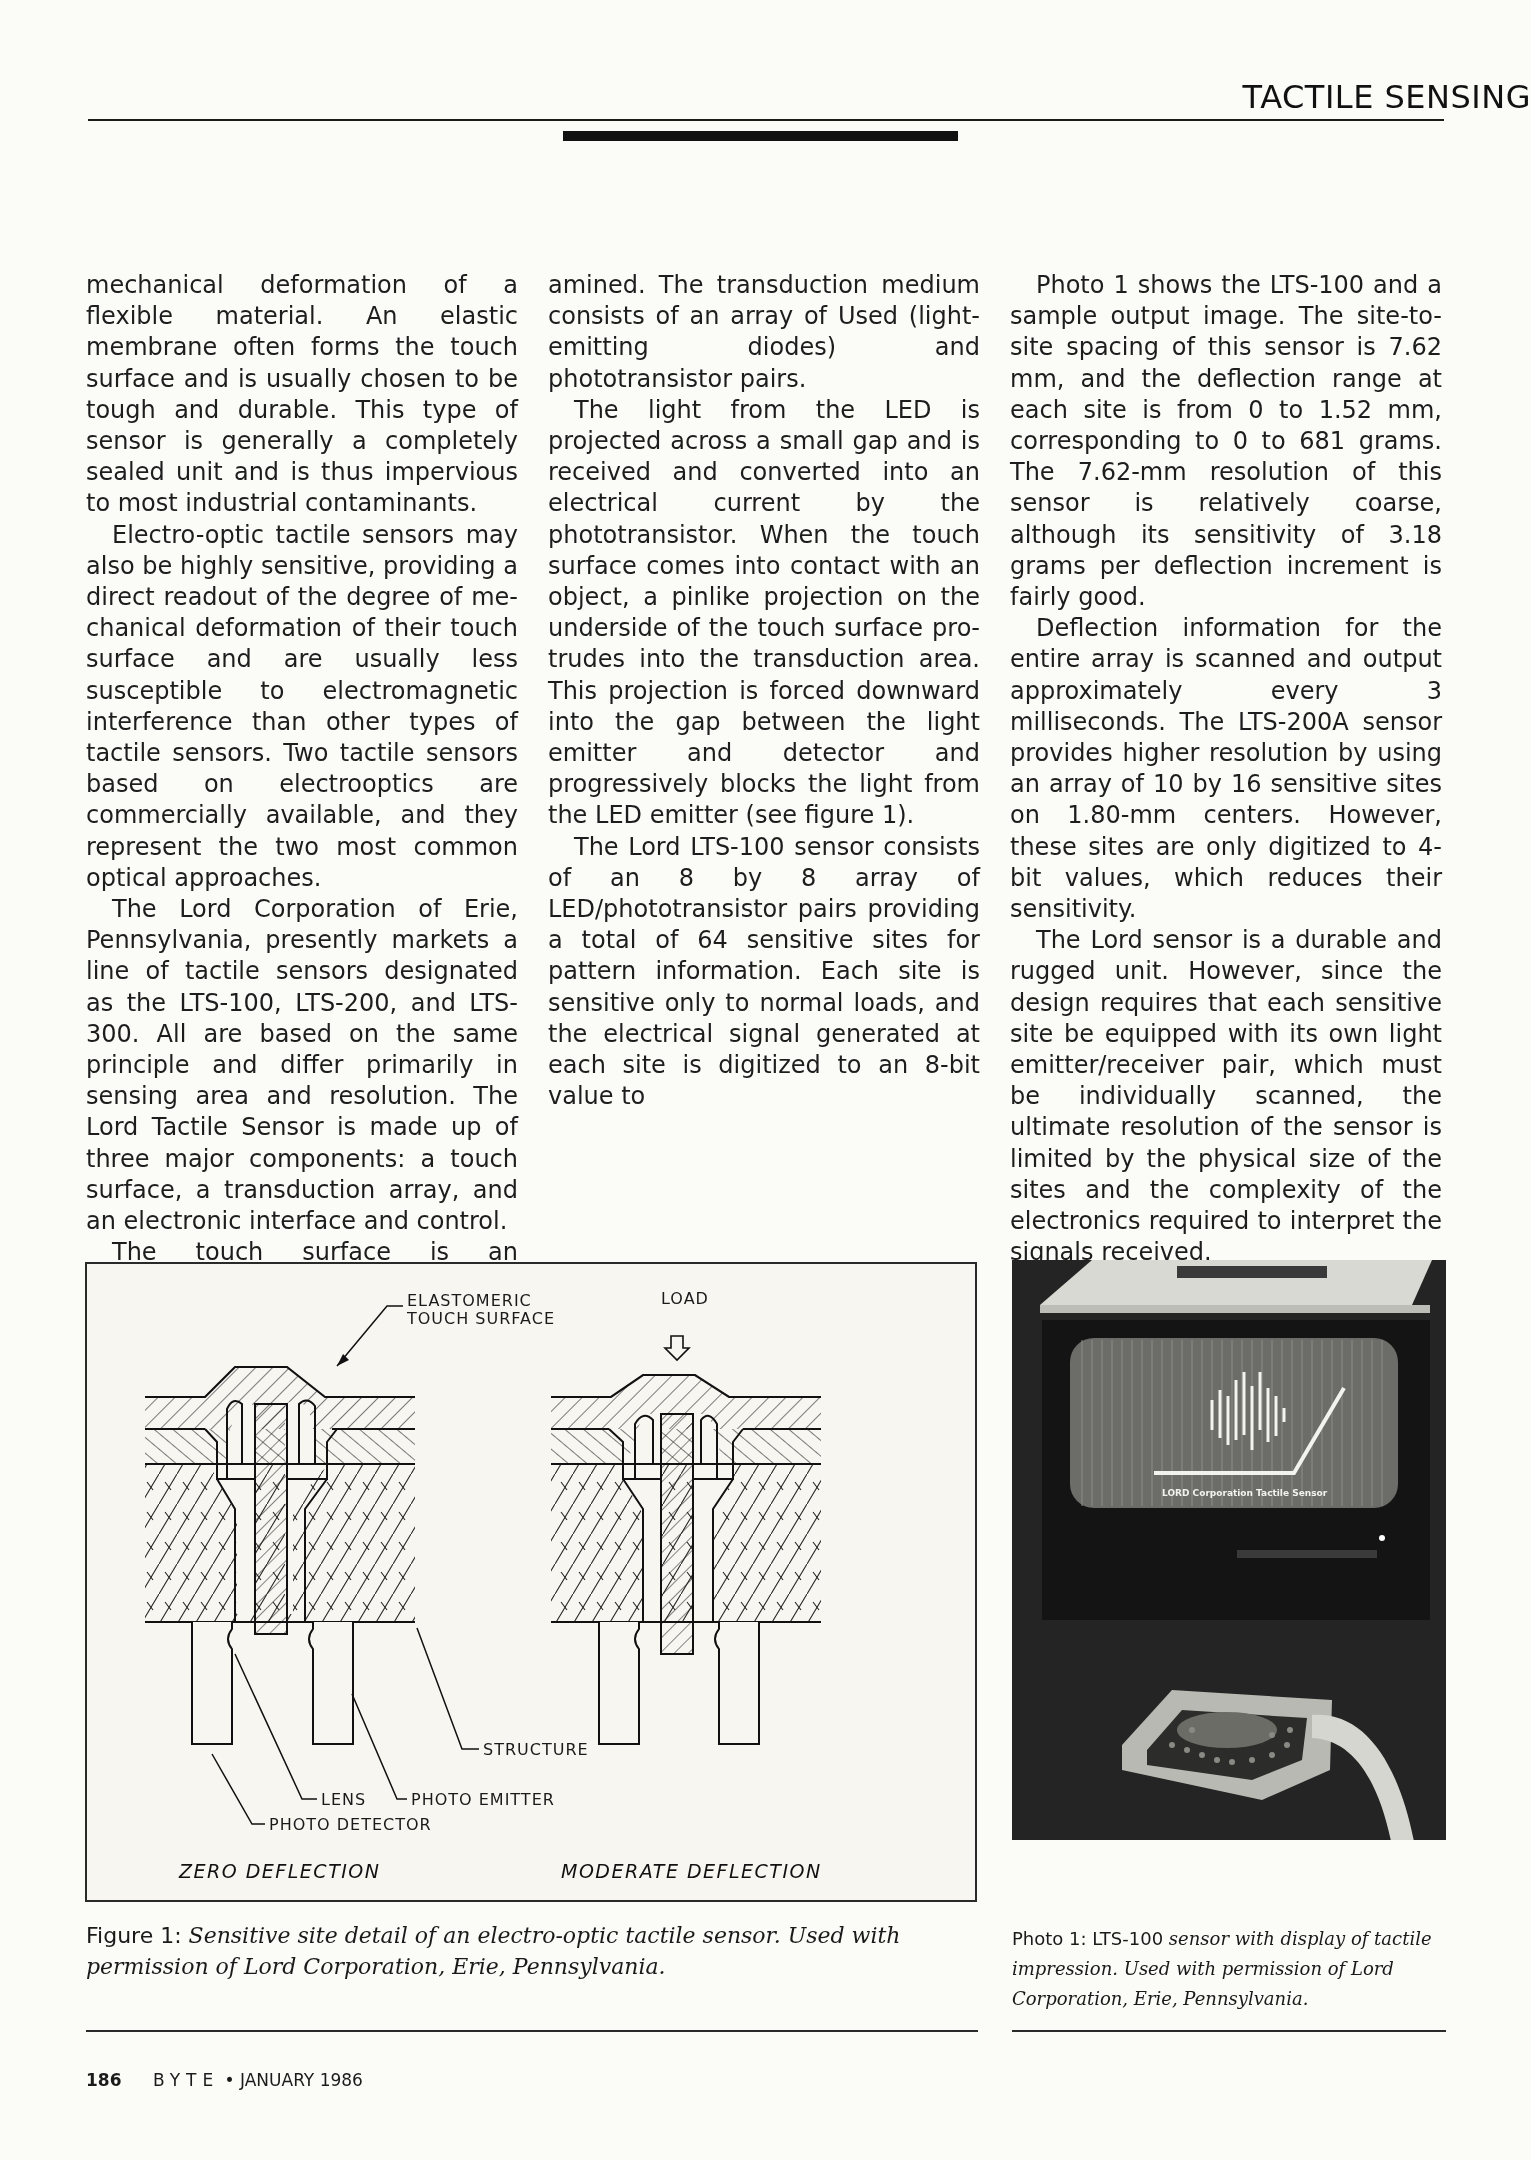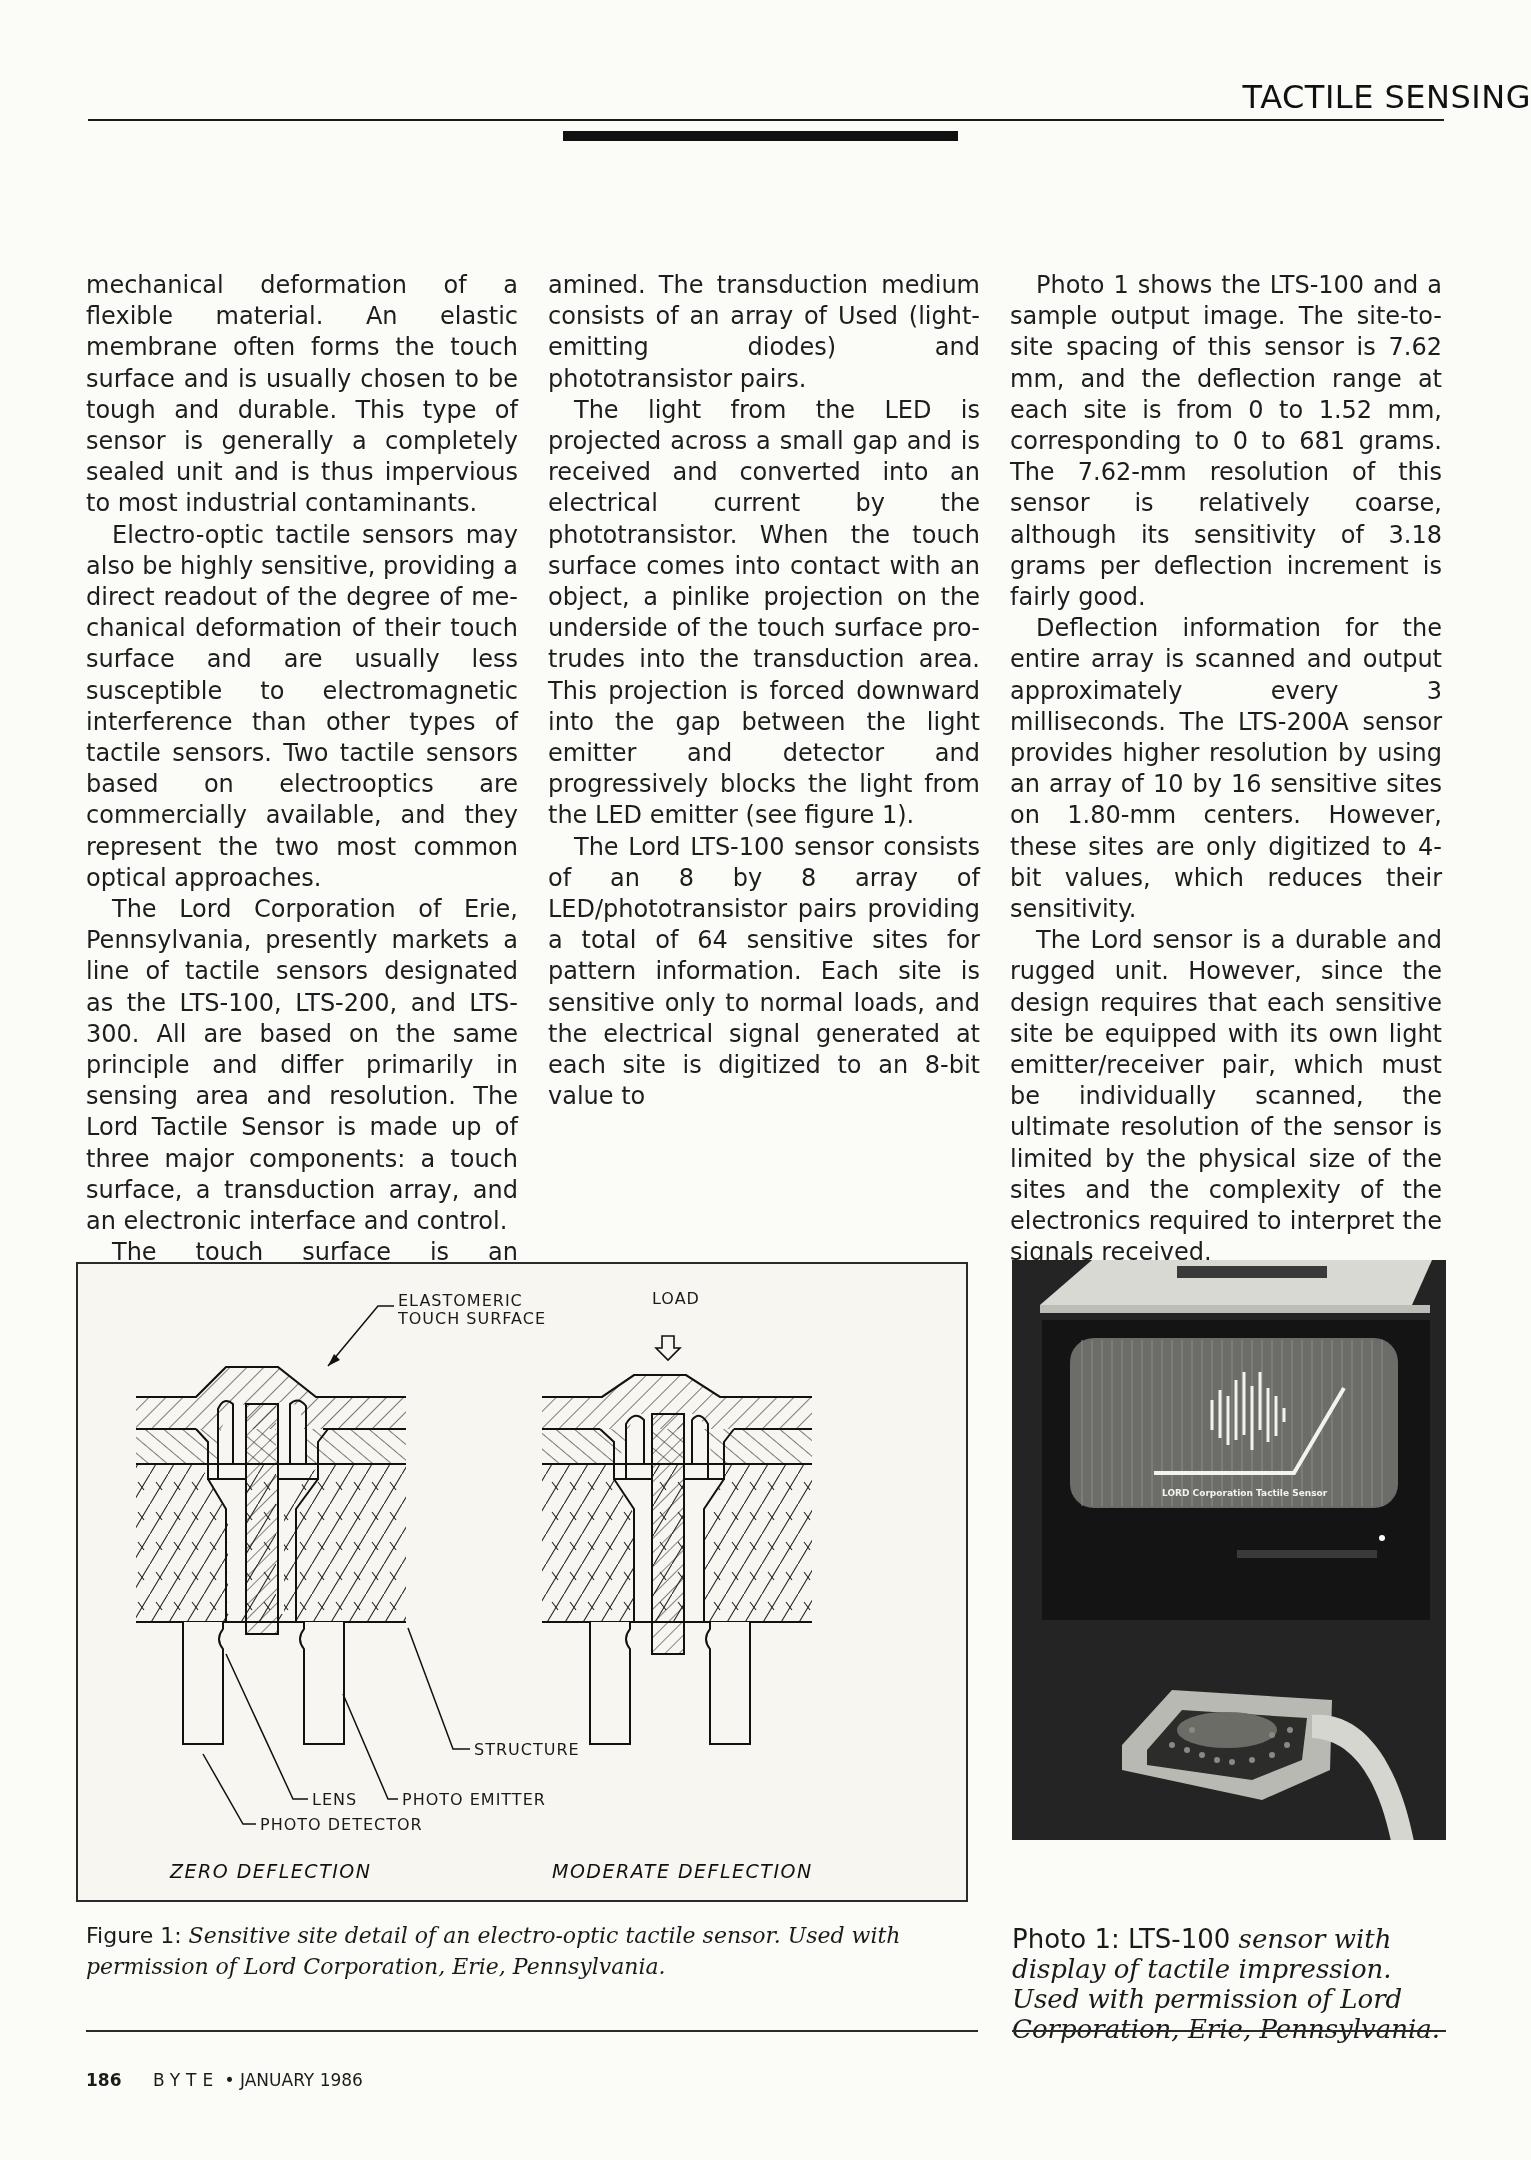--- a/index.html
+++ b/index.html
@@ -9,33 +9,33 @@
   .head-rule-thick { position: absolute; left: 563px; top: 131px; width: 395px; height: 10px; background: #111; }
 
   .col { position: absolute; top: 270px; font-size: 24px; line-height: 31.2px; text-align: justify; hyphens: manual; font-family: "DejaVu Sans", sans-serif; color: #1d1d1d; }
   .col p { margin: 0; text-indent: 0; }
   .col p.indent { text-indent: 26px; }
   .col1 { left: 86px; width: 432px; }
   .col2 { left: 548px; width: 432px; }
   .col3 { left: 1010px; width: 432px; }
   .continued { text-align: right; font-style: italic; font-size: 17px; line-height: 26px; margin-top: 4px; font-family: "DejaVu Serif", serif; }
 
-  .figure-box { position: absolute; left: 76px; top: 1262px; width: 892px; height: 640px; border: 2px solid #2a2a2a; background: #f7f6f1; box-sizing: border-box; }
+  .figure-box { position: absolute; left: 85px; top: 1262px; width: 892px; height: 640px; border: 2px solid #2a2a2a; background: #f7f6f1; box-sizing: border-box; }
   .figure-box svg { position: absolute; left: 0; top: 0; }
   .diag-label { font-family: "DejaVu Sans", sans-serif; font-size: 16px; fill: #1a1a1a; letter-spacing: 1px; }
   .diag-caption { font-family: "DejaVu Sans", sans-serif; font-size: 19px; font-style: italic; fill: #111; letter-spacing: 1.5px; }
 
   .figure-caption { position: absolute; left: 86px; top: 1920px; width: 892px; font-size: 22px; line-height: 31px; font-family: "DejaVu Serif", serif; color: #1a1a1a; }
   .figure-caption .lead { font-style: normal; font-family: "DejaVu Sans", sans-serif; }
   .figure-caption .body { font-style: italic; }
 
   .photo { position: absolute; left: 1012px; top: 1260px; width: 434px; height: 580px; background: #1e1e1e; overflow: hidden; }
   .photo svg { position: absolute; left: 0; top: 0; }
 
-  .photo-caption { position: absolute; left: 1012px; top: 1924px; width: 440px; font-size: 26px; line-height: 30px; font-family: "DejaVu Serif", serif; color: #1a1a1a; }
+  .photo-caption { position: absolute; left: 1012px; top: 1924px; width: 440px; font-size: 18px; line-height: 30px; font-family: "DejaVu Serif", serif; color: #1a1a1a; }
   .photo-caption .lead { font-style: normal; font-family: "DejaVu Sans", sans-serif; }
   .photo-caption .body { font-style: italic; }
 
   .foot-rule-left { position: absolute; left: 86px; top: 2030px; width: 892px; height: 2px; background: #2a2a2a; }
   .foot-rule-right { position: absolute; left: 1012px; top: 2030px; width: 434px; height: 2px; background: #2a2a2a; }
   .footer { position: absolute; left: 86px; top: 2070px; font-size: 17px; font-family: "DejaVu Sans", sans-serif; color: #1b1b1b; }
   .footer .page-num { font-weight: bold; margin-right: 26px; }
   .footer .mag { letter-spacing: 6px; }
 </style>
 </head>

